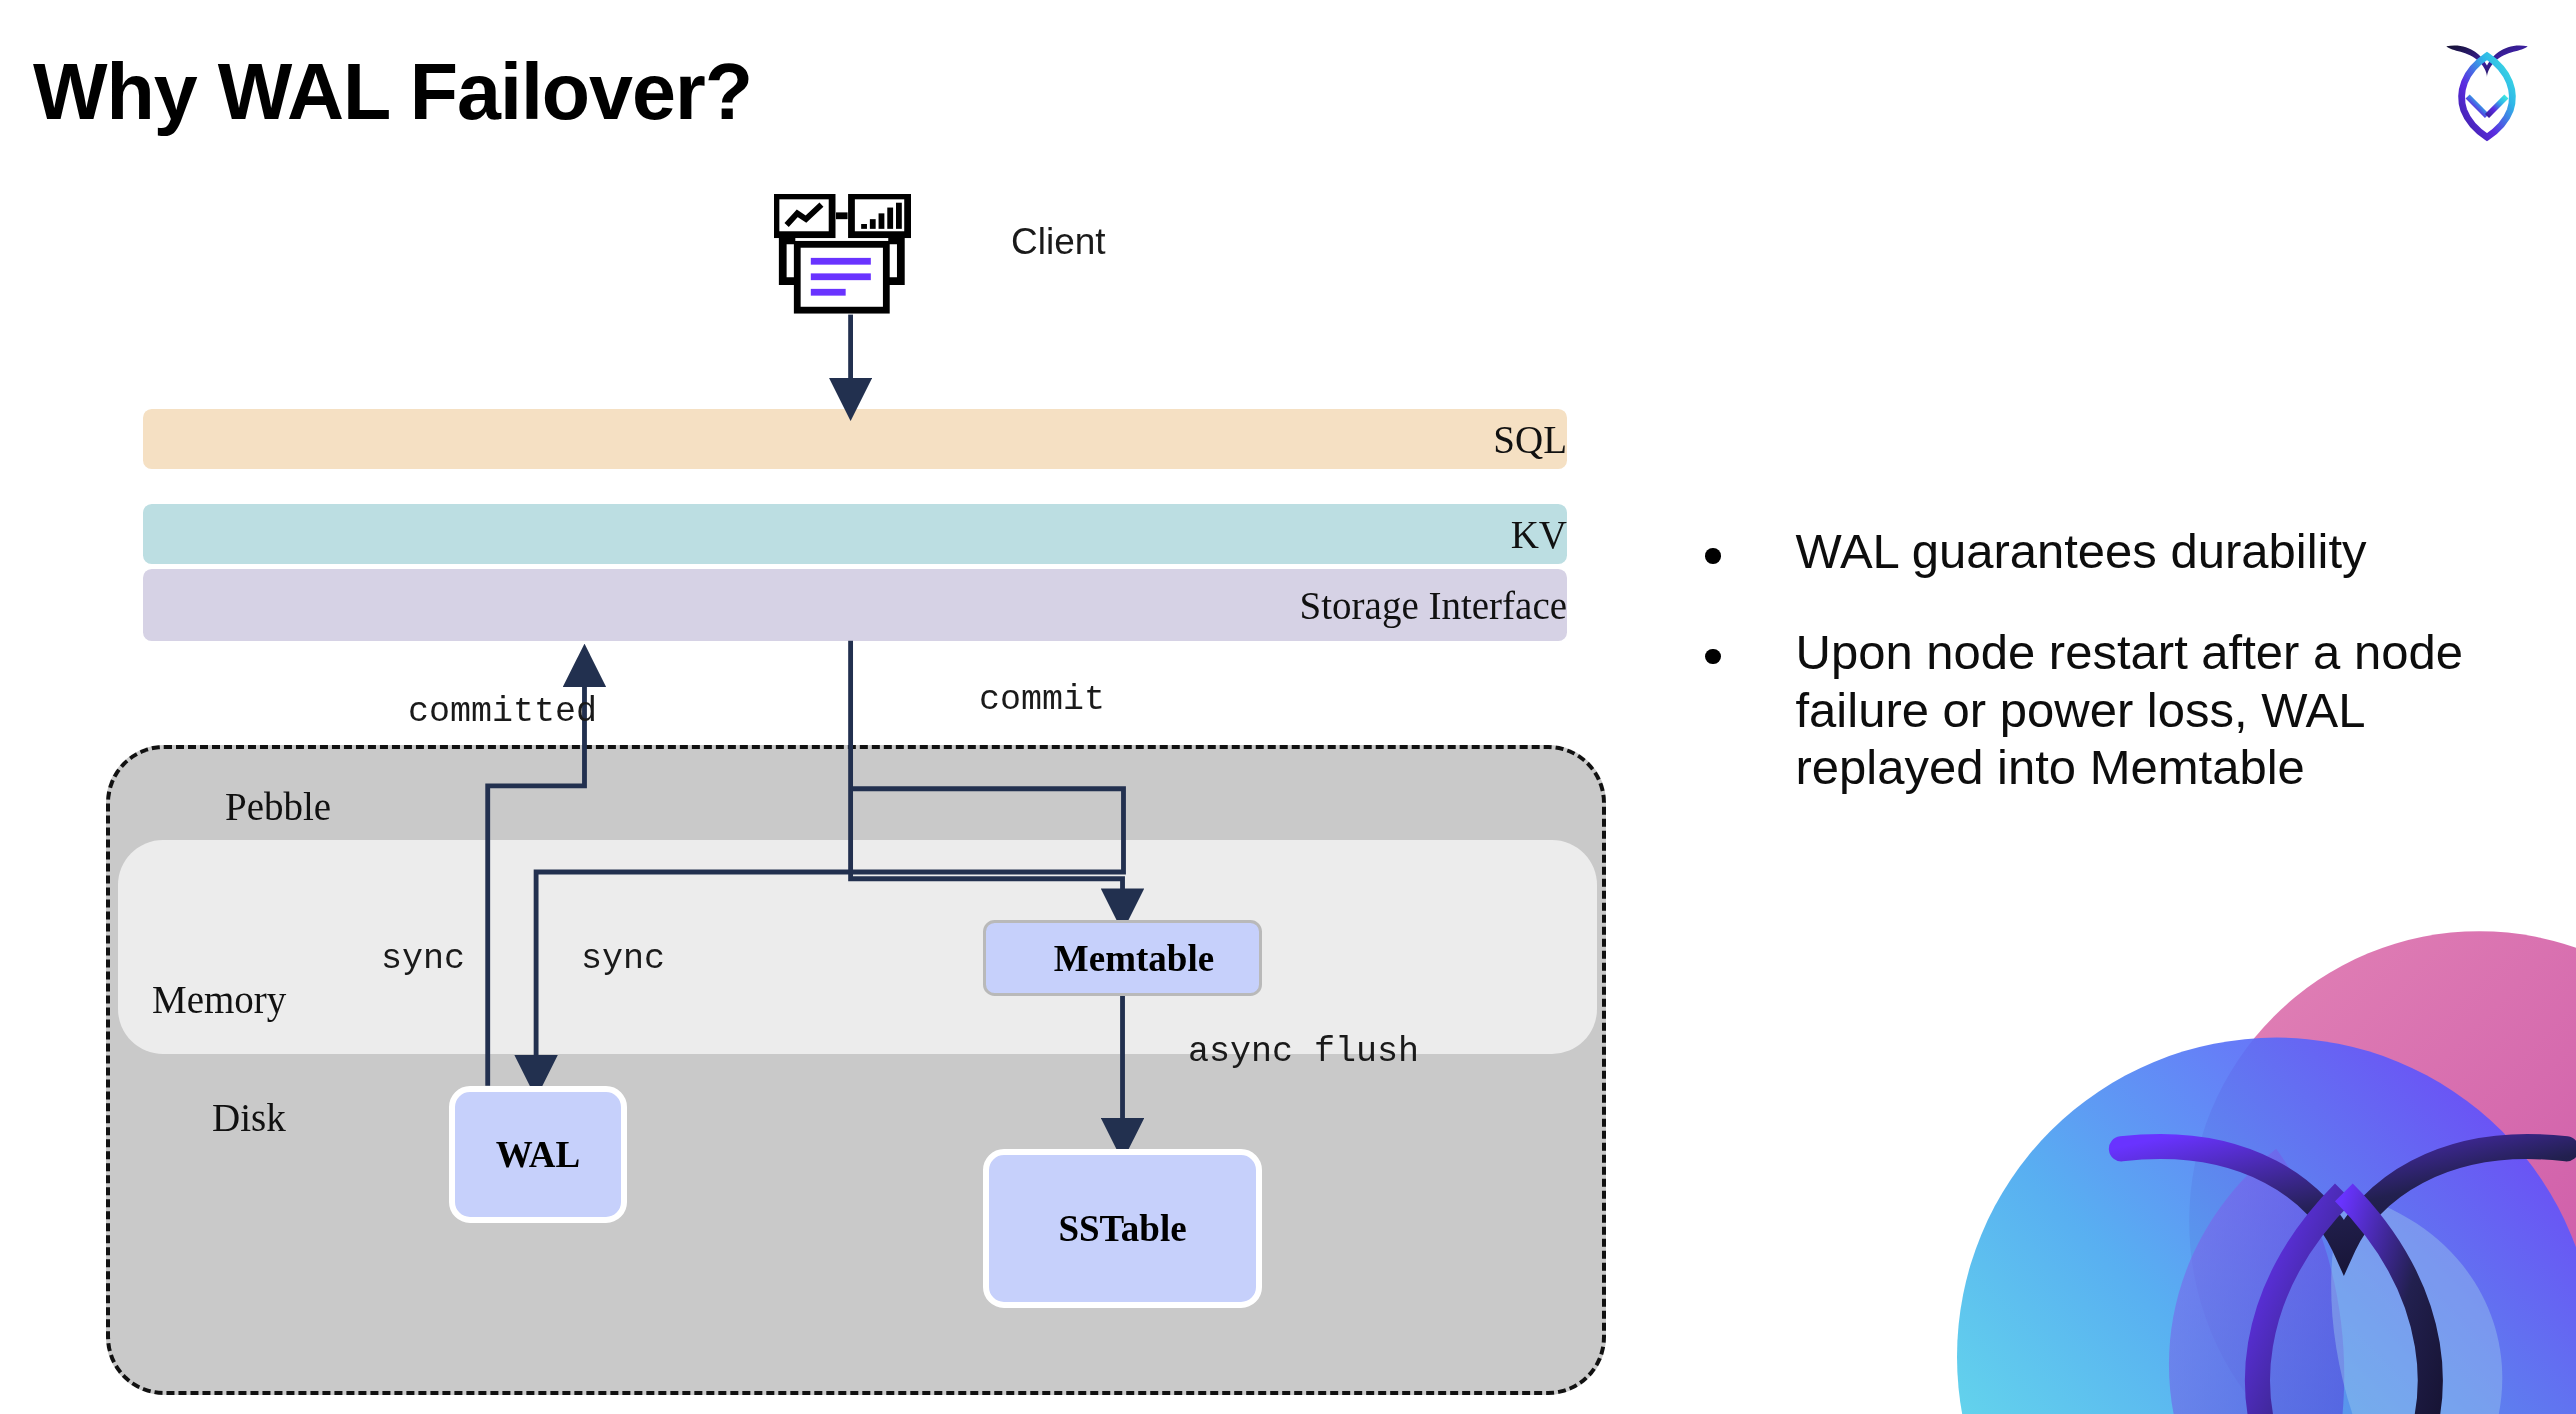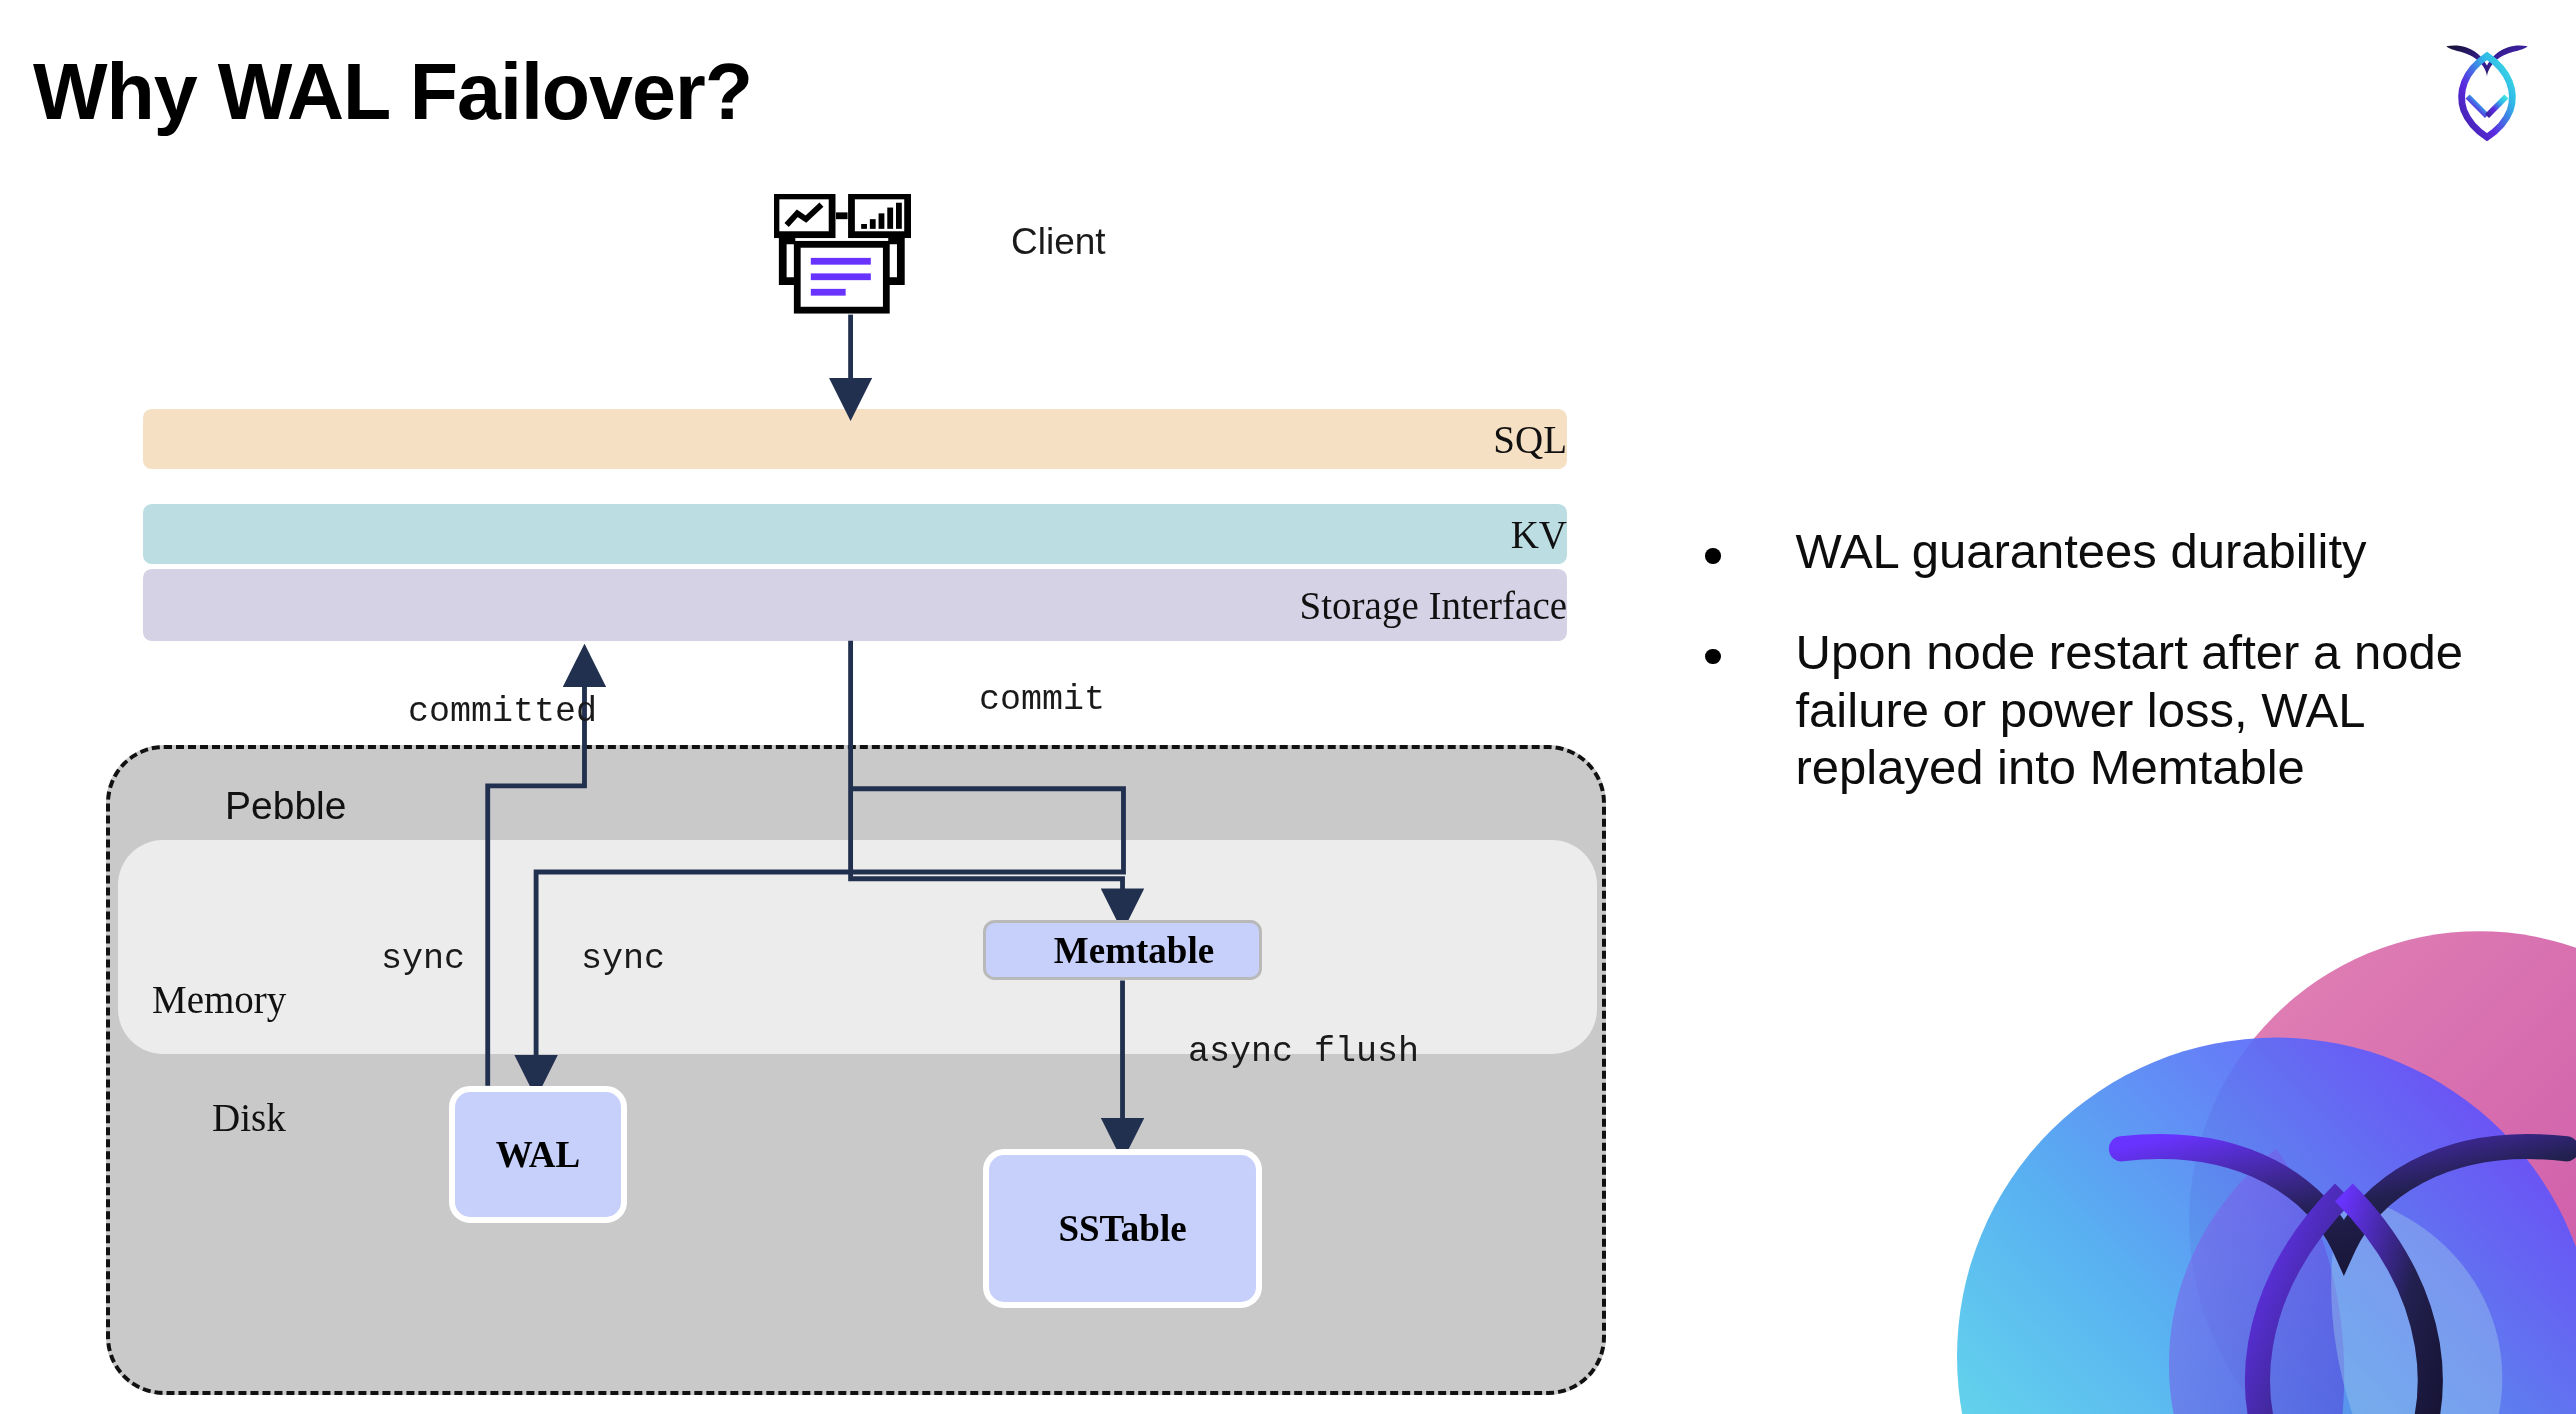--- a/index.html
+++ b/index.html
@@ -81,21 +81,21 @@
     height: 650px;
     border: 4.8px dashed #111111;
     border-radius: 58px;
     background: #c9c9c9;
     box-sizing: border-box;
   }
   #pebble-label {
     position: absolute;
     left: 225px;
     top: 784px;
-    font-family: Liberation Sans, sans-serif;
+    font-family: Liberation Serif, serif;
     font-size: 39px;
     color: #111111;
   }
   #memory-band {
     position: absolute;
     left: 118px;
     top: 840px;
     width: 1479px;
     height: 214px;
     background: #ececec;
@@ -127,21 +127,21 @@
     justify-content: center;
     font-family: "Liberation Serif", serif;
     font-weight: 700;
     color: #000000;
     box-sizing: border-box;
   }
   #node-memtable {
     left: 983px;
     top: 920px;
     width: 279px;
-    height: 60px;
+    height: 76px;
     border-radius: 11.6px;
     border: 3.9px solid #b9b9b9;
     font-size: 37px;
     padding-left: 23px;
   }
   #node-wal {
     left: 449px;
     top: 1086px;
     width: 178px;
     height: 137px;

